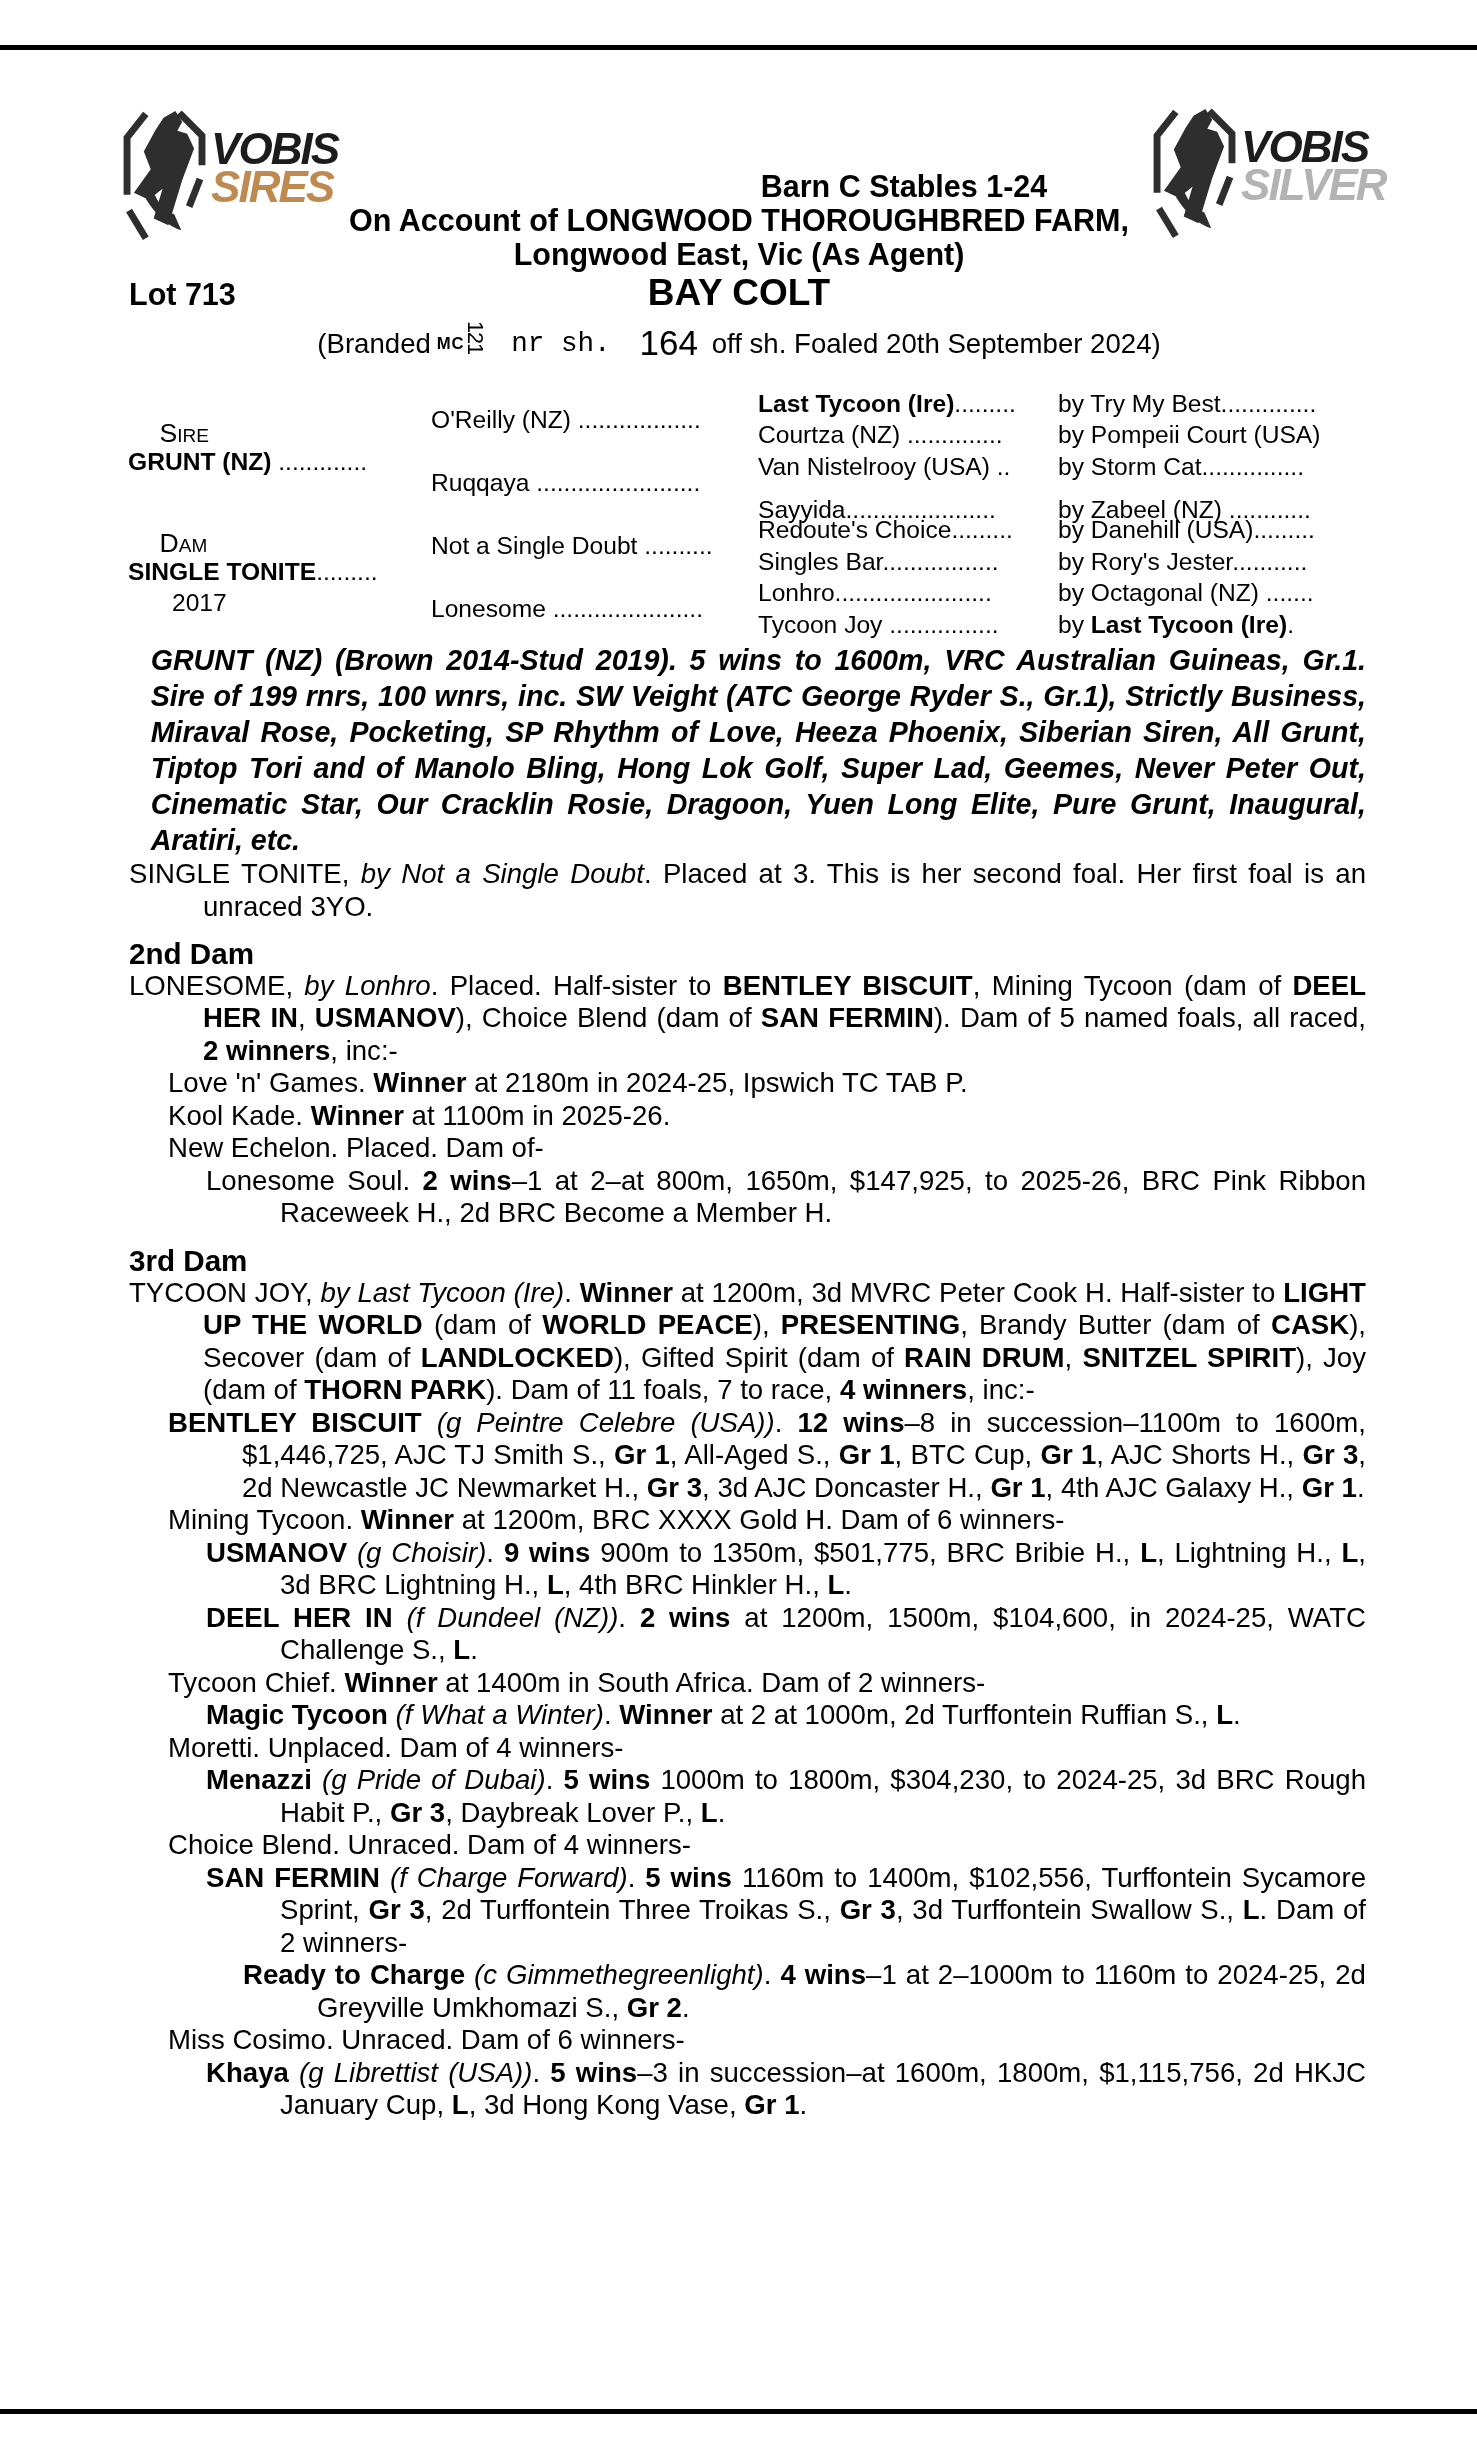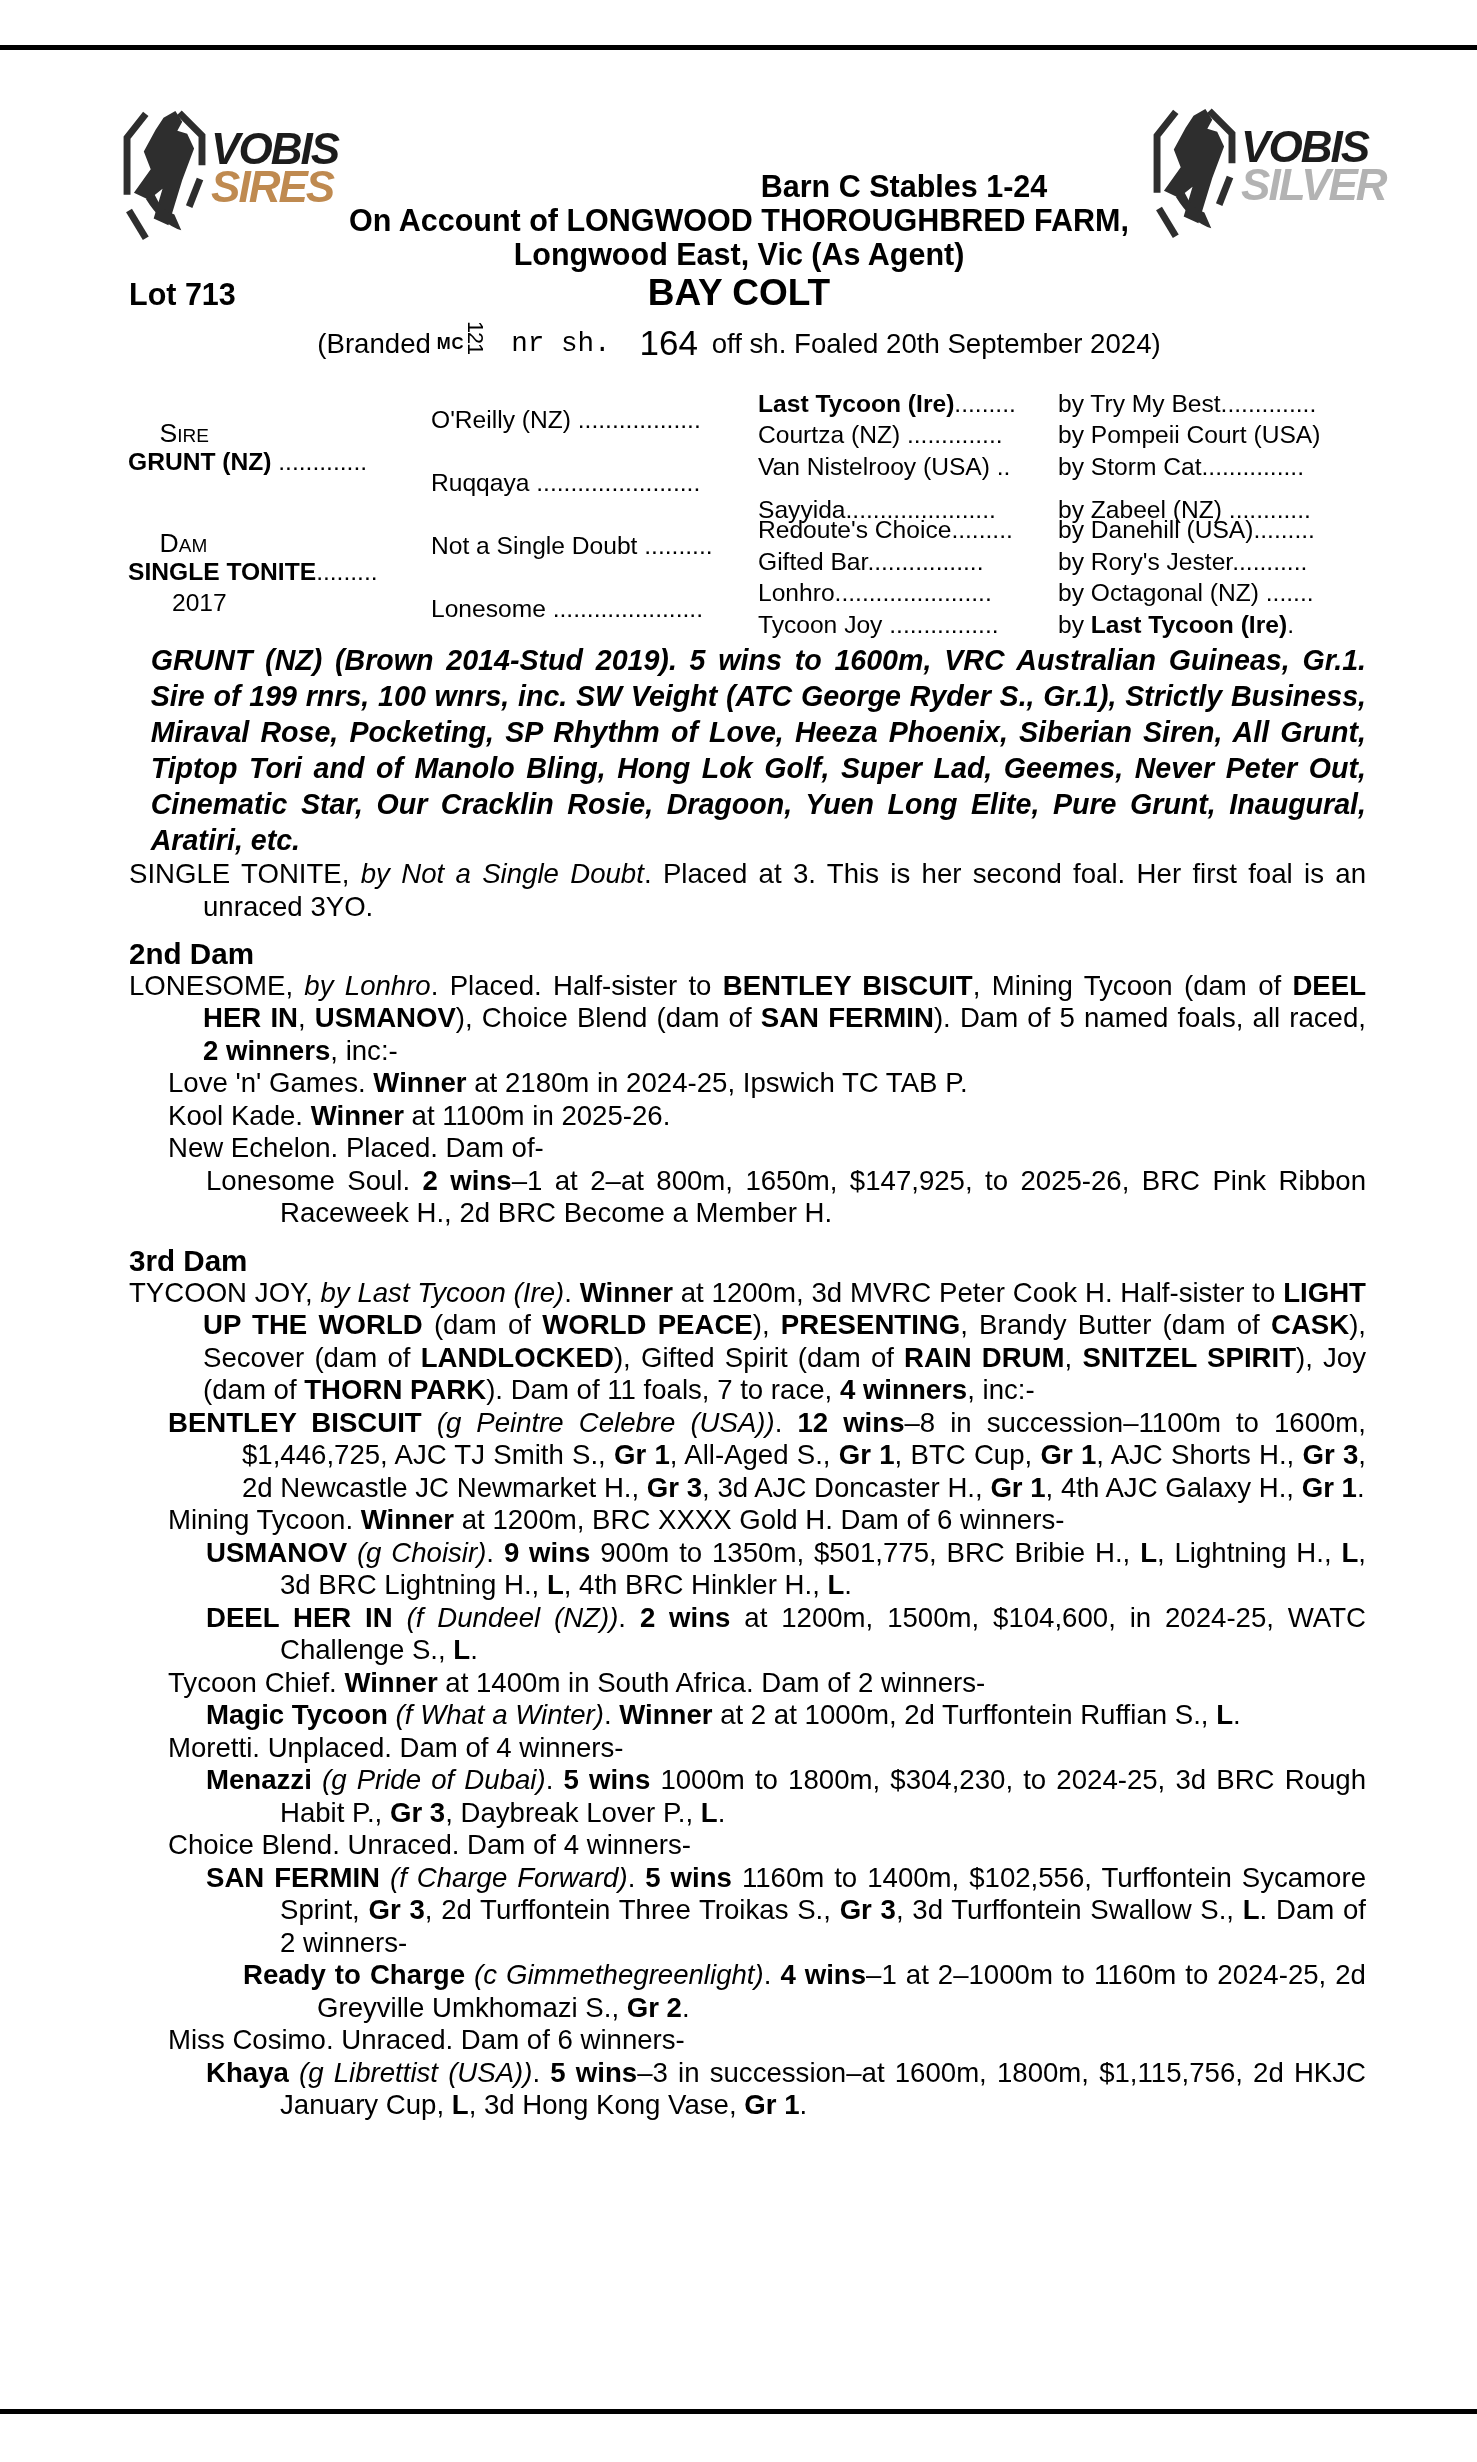--- a/index.html
+++ b/index.html
@@ -140,21 +140,21 @@
     <div class="cell" style="left:303px; top:17.7px;"><span>O'Reilly (NZ)</span><span class="dots"> ..................</span></div>
     <div class="cell" style="left:303px; top:81px;"><span>Ruqqaya</span><span class="dots"> ........................</span></div>
     <div class="cell" style="left:303px; top:144px;"><span>Not a Single Doubt</span><span class="dots"> ..........</span></div>
     <div class="cell" style="left:303px; top:207px;"><span>Lonesome</span><span class="dots"> ......................</span></div>
 
     <div class="cell row3" style="top:2px;"><span class="bold">Last Tycoon (Ire)</span><span class="dots">.........</span><span class="by">by Try My Best..............</span></div>
     <div class="cell row3" style="top:33px;"><span>Courtza (NZ)</span><span class="dots"> ..............</span><span class="by">by Pompeii Court (USA)</span></div>
     <div class="cell row3" style="top:65px;"><span>Van Nistelrooy (USA)</span><span class="dots"> ..</span><span class="by">by Storm Cat...............</span></div>
     <div class="cell row3" style="top:108px;"><span>Sayyida</span><span class="dots">......................</span><span class="by">by Zabeel (NZ) ............</span></div>
     <div class="cell row3" style="top:128px;"><span>Redoute's Choice</span><span class="dots">.........</span><span class="by">by Danehill (USA).........</span></div>
-    <div class="cell row3" style="top:160px;"><span>Gifted Bar</span><span class="dots">.................</span><span class="by">by Rory's Jester...........</span></div>
+    <div class="cell row3" style="top:160px;"><span>Singles Bar</span><span class="dots">.................</span><span class="by">by Rory's Jester...........</span></div>
     <div class="cell row3" style="top:191px;"><span>Lonhro</span><span class="dots">.......................</span><span class="by">by Octagonal (NZ) .......</span></div>
     <div class="cell row3" style="top:223px;"><span>Tycoon Joy</span><span class="dots"> ................</span><span class="by"><span>by </span><span class="bold">Last Tycoon (Ire)</span><span>.</span></span></div>
   </div>
 
   <div class="sections">
       <p class="sire-para"><span class="bi">GRUNT (NZ) (Brown 2014-Stud 2019). 5 wins to 1600m, VRC Australian Guineas, Gr.1. Sire of 199 rnrs, 100 wnrs, inc. SW Veight (ATC George Ryder S., Gr.1), Strictly Business, Miraval Rose, Pocketing, SP Rhythm of Love, Heeza Phoenix, Siberian Siren, All Grunt, Tiptop Tori and of Manolo Bling, Hong Lok Golf, Super Lad, Geemes, Never Peter Out, Cinematic Star, Our Cracklin Rosie, Dragoon, Yuen Long Elite, Pure Grunt, Inaugural, Aratiri, etc.</span></p>
       <p class="para lvl0"><span>SINGLE TONITE, </span><span class="i">by Not a Single Doubt</span><span>. Placed at 3. This is her second foal. Her first foal is an unraced 3YO.</span></p>
       <div class="dam-head">2nd Dam</div>
       <p class="para lvl0"><span>LONESOME, </span><span class="i">by Lonhro</span><span>. Placed. Half-sister to </span><span class="b">BENTLEY BISCUIT</span><span>, Mining Tycoon (dam of </span><span class="b">DEEL HER IN</span><span>, </span><span class="b">USMANOV</span><span>), Choice Blend (dam of </span><span class="b">SAN FERMIN</span><span>). Dam of 5 named foals, all raced, </span><span class="b">2 winners</span><span>, inc:-</span></p>
       <p class="para lvl1"><span>Love 'n' Games. </span><span class="b">Winner</span><span> at 2180m in 2024-25, Ipswich TC TAB P.</span></p>

